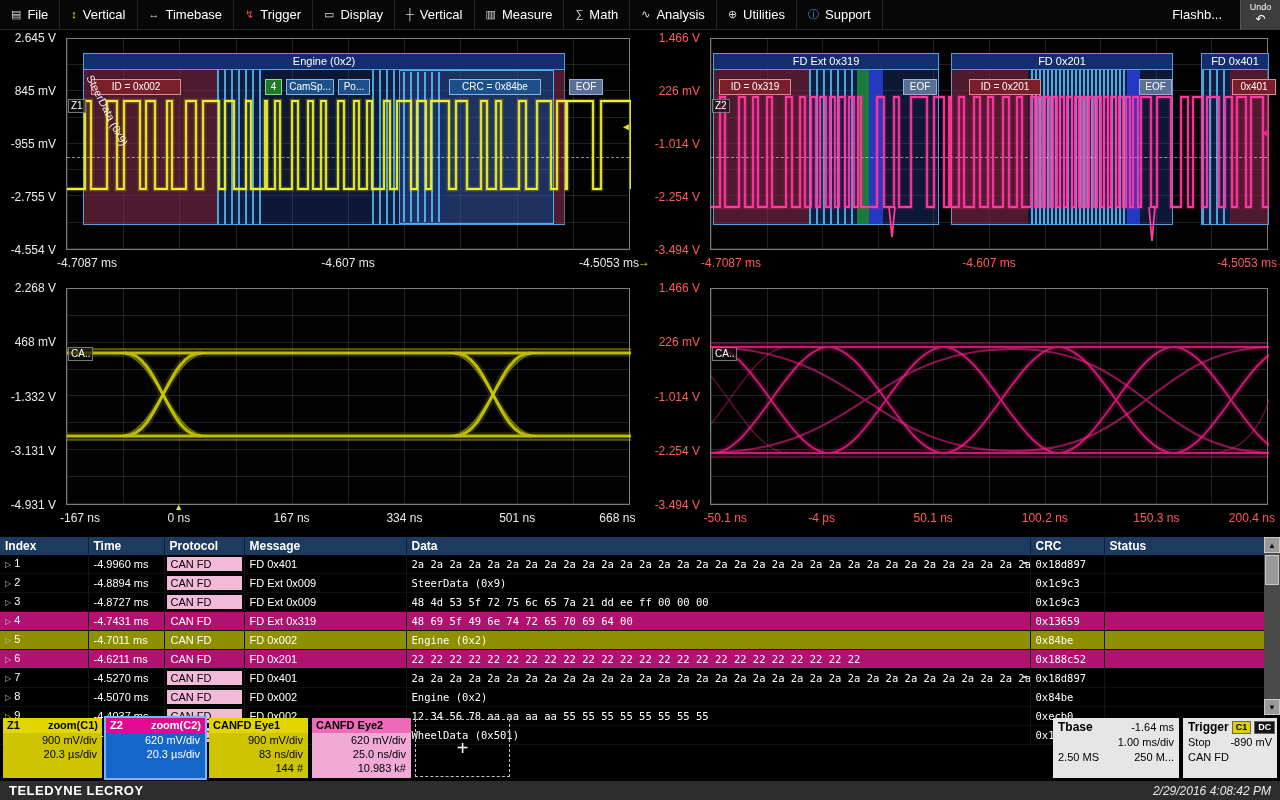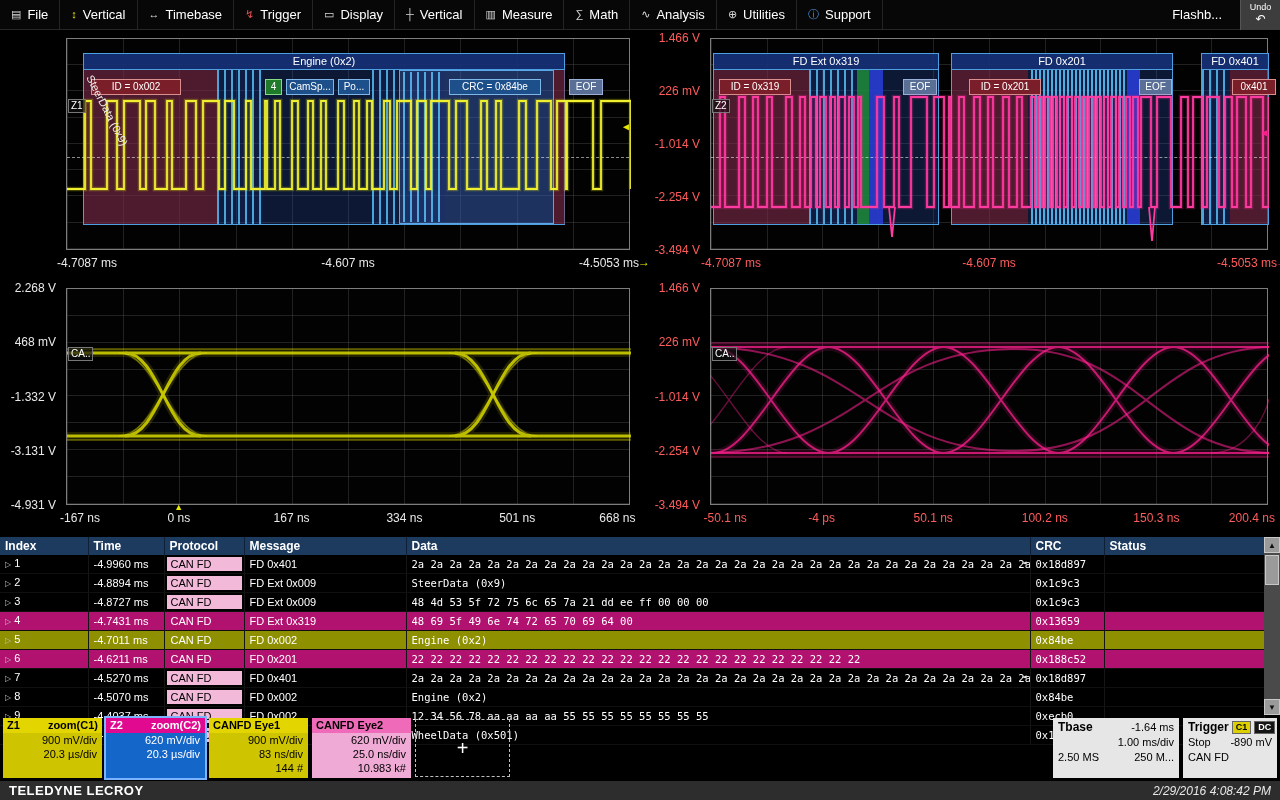--- a/index.html
+++ b/index.html
@@ -176,20 +176,27 @@
   <div class="menu-right">
     <span class="flashback">Flashb...</span>
     <div class="undo-btn">
       <span>Undo</span>
       <span class="u-gl">↶</span>
     </div>
   </div>
 </div>
 
 <div class="panel" style="left:0;top:30px;width:648px;height:250px">
+  <div class="yticks wt" style="left:0;top:8px;width:62px;height:212px">
+      <span class="tick t-first" style="top: 0%;">2.645 V</span>
+      <span class="tick" style="top: 25%;">845 mV</span>
+      <span class="tick" style="top: 50%;">-955 mV</span>
+      <span class="tick" style="top: 75%;">-2.755 V</span>
+      <span class="tick t-last" style="top: 100%;">-4.554 V</span>
+    </div>
   <div class="plot" style="left:66px;top:8px;width:564px;height:212px">
     <div class="dec frame" style="left:16px;top:14px;width:482px;height:172px"></div>
     <div class="dec band" style="left:17px;top:15px;width:480px">Engine  (0x2)</div>
     <div class="dec maroon" style="left:17px;top:31px;width:133px;height:154px"></div>
     <div class="dec stripes" style="left:150px;top:31px;width:46px;height:154px"></div>
     <div class="dec stripes" style="left:305px;top:31px;width:26px;height:154px"></div>
     <div class="dec subframe" style="left:332px;top:31px;width:155px;height:154px"></div>
     <div class="dec stripes" style="left:336px;top:33px;width:42px;height:150px"></div>
     <div class="dec maroon" style="left:487px;top:31px;width:11px;height:154px"></div>
     <div class="dec chip chip-id" style="left:24px;top:40px;width:90px">ID = 0x002</div>

